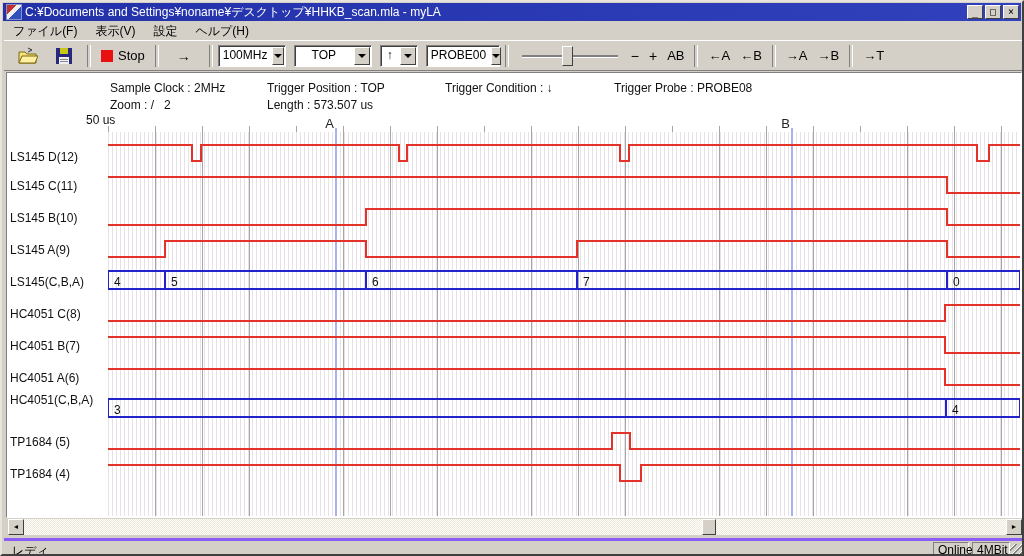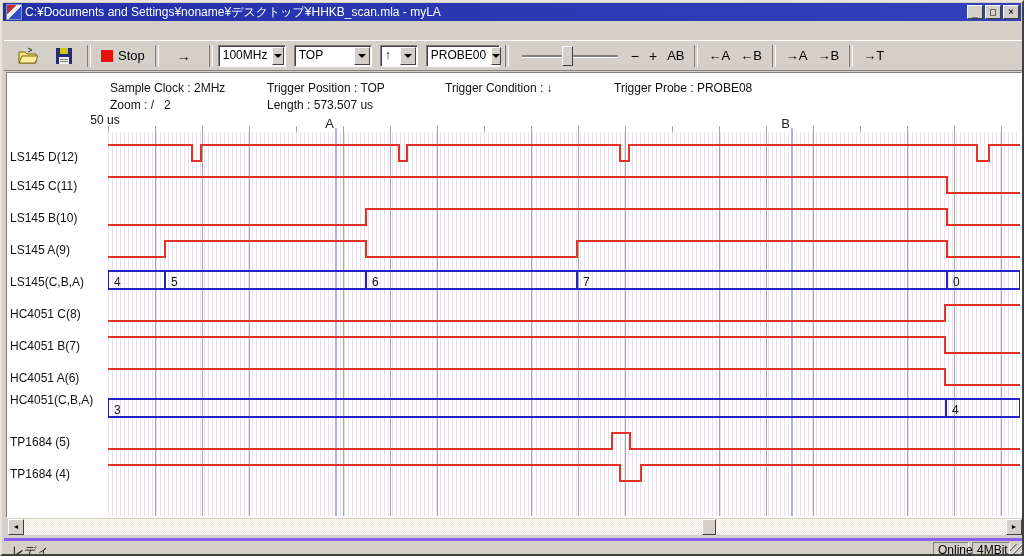--- a/index.html
+++ b/index.html
@@ -34,42 +34,42 @@
   .toolbar{position:absolute;left:2px;top:38px;width:1020px;height:31px;
     background:#d4d0c8;display:flex;align-items:center;
     border-top:1px solid #fff;border-bottom:1px solid #808080;box-sizing:border-box;}
   .tsep{width:2px;height:22px;margin:0 5px;
     border-left:1px solid #808080;border-right:1px solid #fff;flex:none;}
   .tbtn{height:24px;display:flex;align-items:center;justify-content:center;
     padding:0 5px;color:#000;font-size:13px;flex:none;background:#d4d0c8;}
   .tbtn.small{font-size:14px;}
   .combo{height:20px;background:#fff;border:1px solid;flex:none;
     border-color:#808080 #fff #fff #808080;display:flex;align-items:stretch;
-    box-shadow:inset 1px 1px 0 #404040;}
+    box-shadow:inset 1px 1px 0 #404040;text-align:center;}
   .combo .val{font-size:12px;padding:2px 4px 0 4px;color:#000;flex:1;white-space:nowrap;}
   .combo .drop{width:16px;background:#d4d0c8;margin:1px;
     border-top:1px solid #fff;border-left:1px solid #fff;
     border-right:1px solid #404040;border-bottom:1px solid #404040;
     display:flex;align-items:center;justify-content:center;box-sizing:border-box;}
   .combo .drop:after{content:"";width:0;height:0;border:4px solid transparent;
     border-top-color:#000;margin-top:4px;}
   .stop-square{width:12px;height:12px;background:#e81010;margin-right:5px;flex:none;}
   .slider{position:relative;width:96px;height:24px;margin:0 8px;flex:none;}
   .slider .track{position:absolute;left:0;right:0;top:11px;height:2px;
     background:#808080;border-bottom:1px solid #fff;}
   .slider .thumb{position:absolute;left:40px;top:2px;width:11px;height:20px;
     background:#d4d0c8;border-top:1px solid #fff;border-left:1px solid #fff;
     border-right:1px solid #404040;border-bottom:1px solid #404040;box-sizing:border-box;}
   .micon{width:20px;height:18px;flex:none;margin:0 3px;}
   
   .client{position:absolute;left:4px;top:70px;width:1016px;height:446px;
     background:#fff;border-top:1px solid #808080;border-left:1px solid #808080;
     border-right:1px solid #fff;border-bottom:1px solid #fff;box-sizing:border-box;}
   .info-text{position:absolute;font-size:12px;color:#111;white-space:pre;}
-  .scale-label{position:absolute;left:84px;top:111px;width:38px;text-align:center;
+  .scale-label{position:absolute;left:84px;top:111px;width:38px;text-align:left;
     font-size:12px;color:#111;}
   .channel-label{position:absolute;left:8px;font-size:12px;color:#111;white-space:nowrap;}
   #grid-major{position:absolute;left:106px;top:124px;width:912px;height:390px;
     background-image:repeating-linear-gradient(90deg,#a6a6a6 0 1px,transparent 1px 47px);}
   #grid-minor{position:absolute;left:106px;top:130px;width:912px;height:384px;
     background-image:repeating-linear-gradient(90deg,#e7e2ea 0 1px,transparent 1px 4px);}
   #wavesvg{position:absolute;left:106px;top:126px;}
   .cursor-label{position:absolute;top:114px;width:12px;text-align:right;
     font-size:13px;color:#222;}
   
@@ -100,20 +100,26 @@
   <div class="titlebar">
     <div class="app-icon"></div>
     <div class="title-text">C:¥Documents and Settings¥noname¥デスクトップ¥HHKB_scan.mla - myLA</div>
     <div class="winbtns">
       <div class="wbtn">_</div>
       <div class="wbtn">□</div>
       <div class="wbtn">×</div>
     </div>
   </div>
 
+  <div class="menubar" id="menubar">
+      <div class="menu-item">ファイル(F)</div>
+      <div class="menu-item">表示(V)</div>
+      <div class="menu-item">設定</div>
+      <div class="menu-item">ヘルプ(H)</div>
+    </div>
 
   <div class="toolbar">
     <div style="width:6px"></div>
     <div class="tbtn">
       <svg class="micon" viewBox="0 0 20 18">
         <path d="M1 5 h6 l2 2 h9 v9 h-17 z" fill="#f5e27a" stroke="#7a6a10"></path>
         <path d="M1 16 l3 -7 h16 l-3 7 z" fill="#ffefa0" stroke="#7a6a10"></path>
         <path d="M10 1 l4 2 l-4 2" fill="none" stroke="#303030"></path>
       </svg>
     </div>

